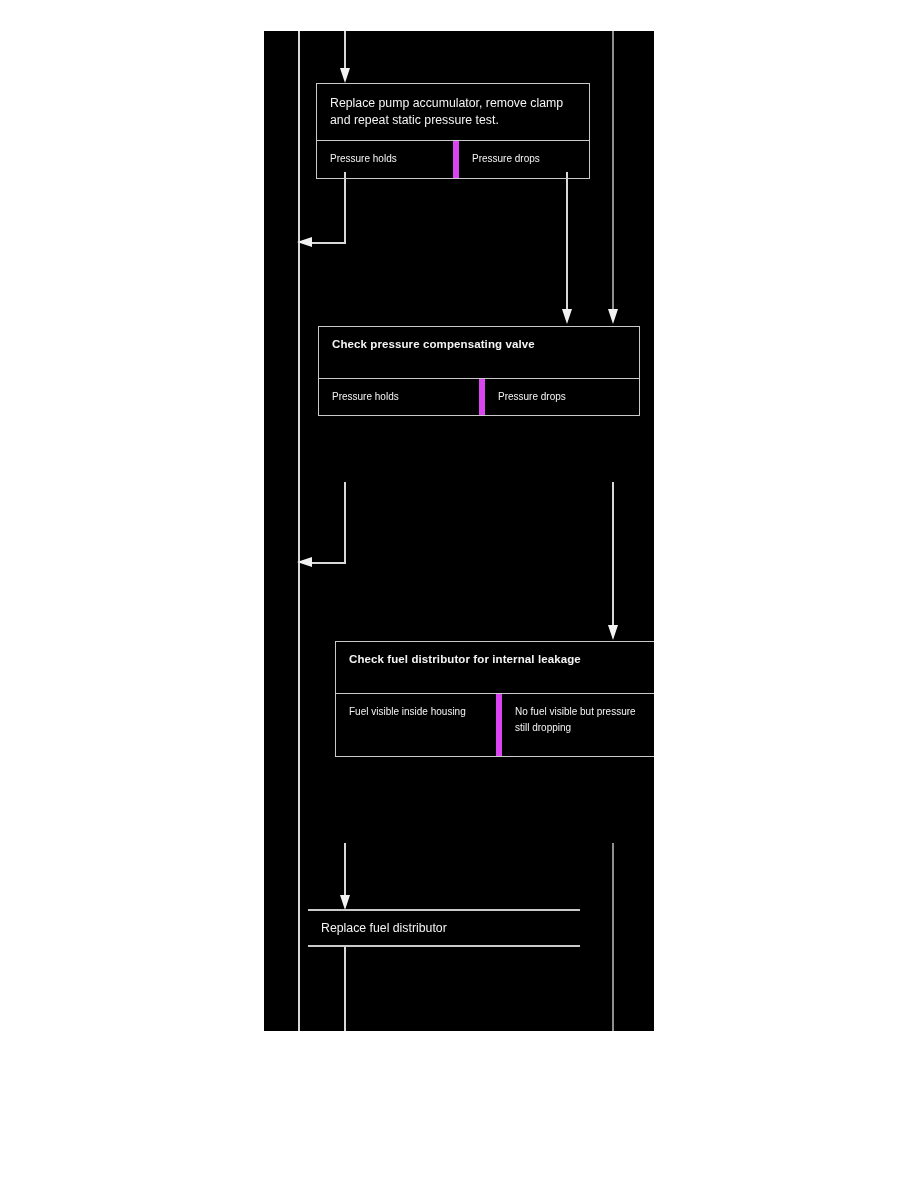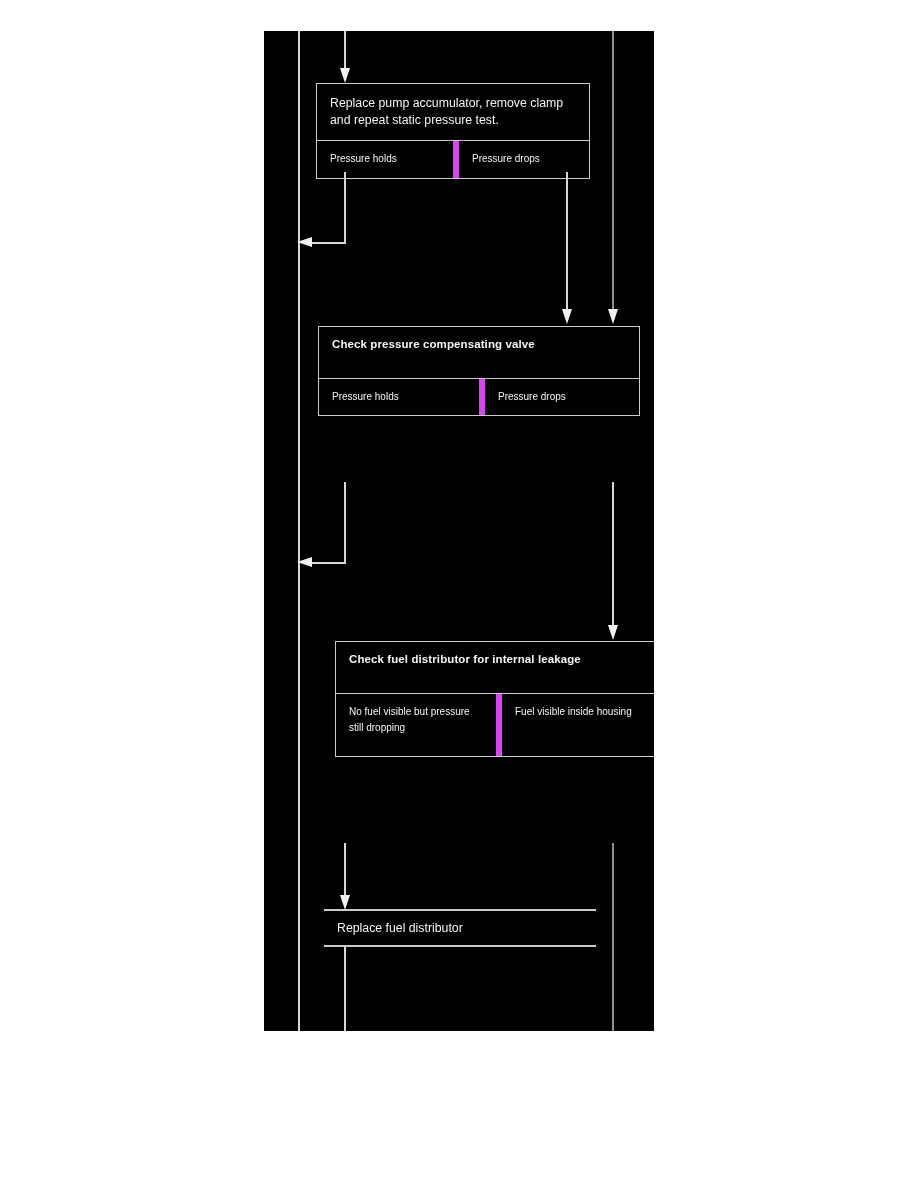--- a/index.html
+++ b/index.html
@@ -164,22 +164,22 @@
       <div class="outcome">Pressure holds</div>
       <div class="outcome">Pressure drops</div>
     </div>
   </div>
 
   <div class="node" style="left:54px; top:610px; width:322px;margin-left:17px;">
     <div class="node-body">
       <p class="node-title">Check fuel distributor for internal leakage</p>
     </div>
     <div class="outcomes">
+      <div class="outcome" style="min-height:62px;">Fuel visible inside housing</div>
       <div class="outcome" style="min-height:62px;">No fuel visible but pressure still dropping</div>
-      <div class="outcome" style="min-height:62px;">Fuel visible inside housing</div>
     </div>
   </div>
 
-  <div class="open-node" style="left:60px; top:878px; width:272px;">
+  <div class="open-node" style="left:44px; top:878px; width:272px;">
     <div class="open-label">Replace fuel distributor</div>
   </div>
 
 </div>
 
 </body></html>

